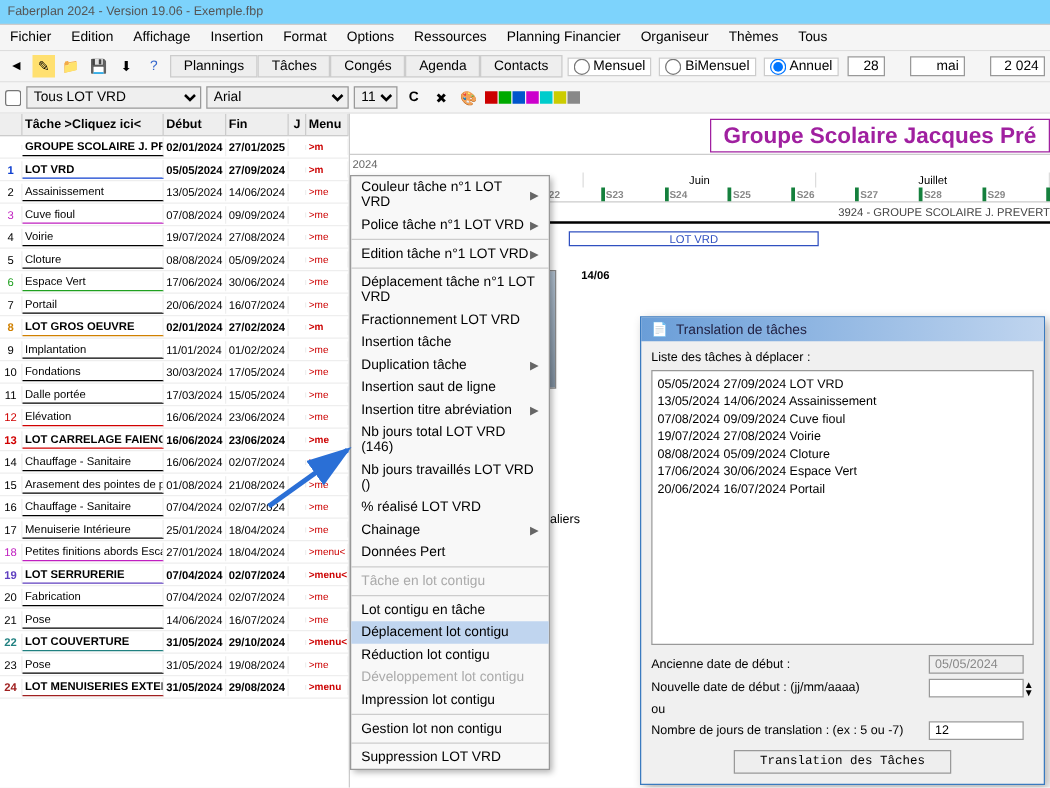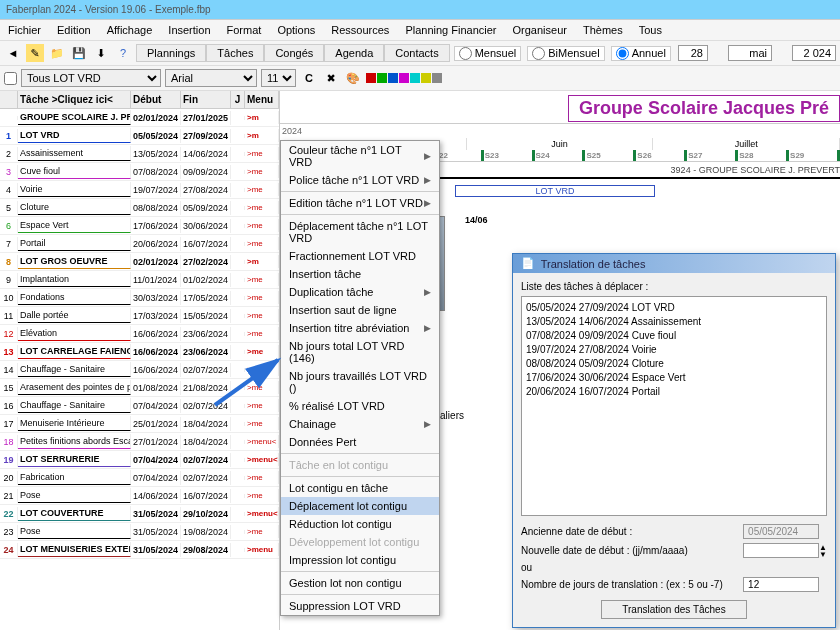--- a/index.html
+++ b/index.html
@@ -9,21 +9,21 @@
 .menubar span { cursor: pointer; padding: 2px 4px; }
 .toolbar { background: #f5f5f5; padding: 3px 4px; display: flex; align-items: center; gap: 4px; border-bottom: 1px solid #ddd; }
 .toolbar-btn { width: 18px; height: 18px; display: inline-flex; align-items: center; justify-content: center; border: 1px solid transparent; cursor: pointer; }
 .tab-btn { padding: 2px 10px; background: #eee; border: 1px solid #ccc; font-size: 11px; cursor: pointer; }
 .radio-group { display: flex; gap: 6px; align-items: center; font-size: 11px; }
 .radio-item { display: flex; align-items: center; gap: 3px; padding: 0 4px; border: 1px solid #ccc; background: #fff; }
 .date-inputs { display: flex; gap: 20px; margin-left: auto; }
 .date-inputs input, .date-inputs select { font-size: 11px; padding: 1px 4px; border: 1px solid #999; }
 .toolbar2 { background: #f5f5f5; padding: 3px 4px; display: flex; align-items: center; gap: 4px; border-bottom: 1px solid #ddd; }
 .filter-sel { font-size: 11px; padding: 1px; border: 1px solid #999; width: 140px; }
-.font-sel { font-size: 11px; padding: 1px; border: 1px solid #999; width: 92px; }
+.font-sel { font-size: 11px; padding: 1px; border: 1px solid #999; width: 114px; }
 .size-sel { font-size: 11px; padding: 1px; border: 1px solid #999; width: 35px; }
 .color-swatches { display: flex; gap: 1px; }
 .color-sw { width: 10px; height: 10px; cursor: pointer; }
 .main { display: flex; height: calc(100% - 80px); }
 .task-panel { width: 280px; background: #fff; border-right: 1px solid #ccc; overflow: hidden; }
 .task-header { display: flex; background: #eee; border-bottom: 1px solid #ccc; font-size: 10px; font-weight: bold; }
 .task-header div { padding: 3px 2px; border-right: 1px solid #ccc; }
 .col-id { width: 18px; text-align: center; }
 .col-name { flex: 1; }
 .col-start { width: 50px; }
@@ -58,21 +58,21 @@
 .arrow-annotation { position: absolute; top: 350px; left: 210px; z-index: 11; pointer-events: none; }
 .dialog { position: absolute; top: 253px; left: 512px; width: 324px; background: #f0f0f0; border: 1px solid #3a7abf; box-shadow: 3px 3px 8px rgba(0,0,0,0.3); z-index: 20; font-size: 11px; }
 .dialog-title { background: linear-gradient(90deg, #6a9ed8, #c0d5ef); padding: 3px 8px; font-size: 11px; color: #224; display: flex; align-items: center; gap: 6px; }
 .dialog-body { padding: 8px; }
 .dialog-label { font-size: 10px; margin-bottom: 4px; }
 .dialog-list { background: #fff; border: 1px solid #999; padding: 4px; font-size: 10px; height: 220px; overflow: auto; margin-bottom: 8px; }
 .dialog-list div { line-height: 14px; }
 .dialog-form { display: grid; grid-template-columns: 1fr auto auto; gap: 4px 0; align-items: center; font-size: 10px; }
 .dialog-form input { font-size: 10px; padding: 1px 4px; border: 1px solid #999; width: 76px; }
 .dialog-form .readonly { background: #eee; color: #888; }
-.dialog-btn { margin-top: 8px; padding: 3px 20px; font-size: 10px; border: 1px solid #999; background: #eee; cursor: pointer; display: block; margin-left: auto; margin-right: auto; }
+.dialog-btn { margin-top: 8px; padding: 3px 20px; font-size: 10px; border: 1px solid #999; background: #eee; cursor: pointer; display: block; margin-left: auto; margin-right: auto; font-family: Liberation Mono, monospace; }
 </style>
 </head>
 <body>
 
 <div class="titlebar">Faberplan 2024 - Version 19.06 - Exemple.fbp</div>
 
 <div class="menubar" id="menubar">
     <span>Fichier</span>
     <span>Edition</span>
     <span>Affichage</span>

